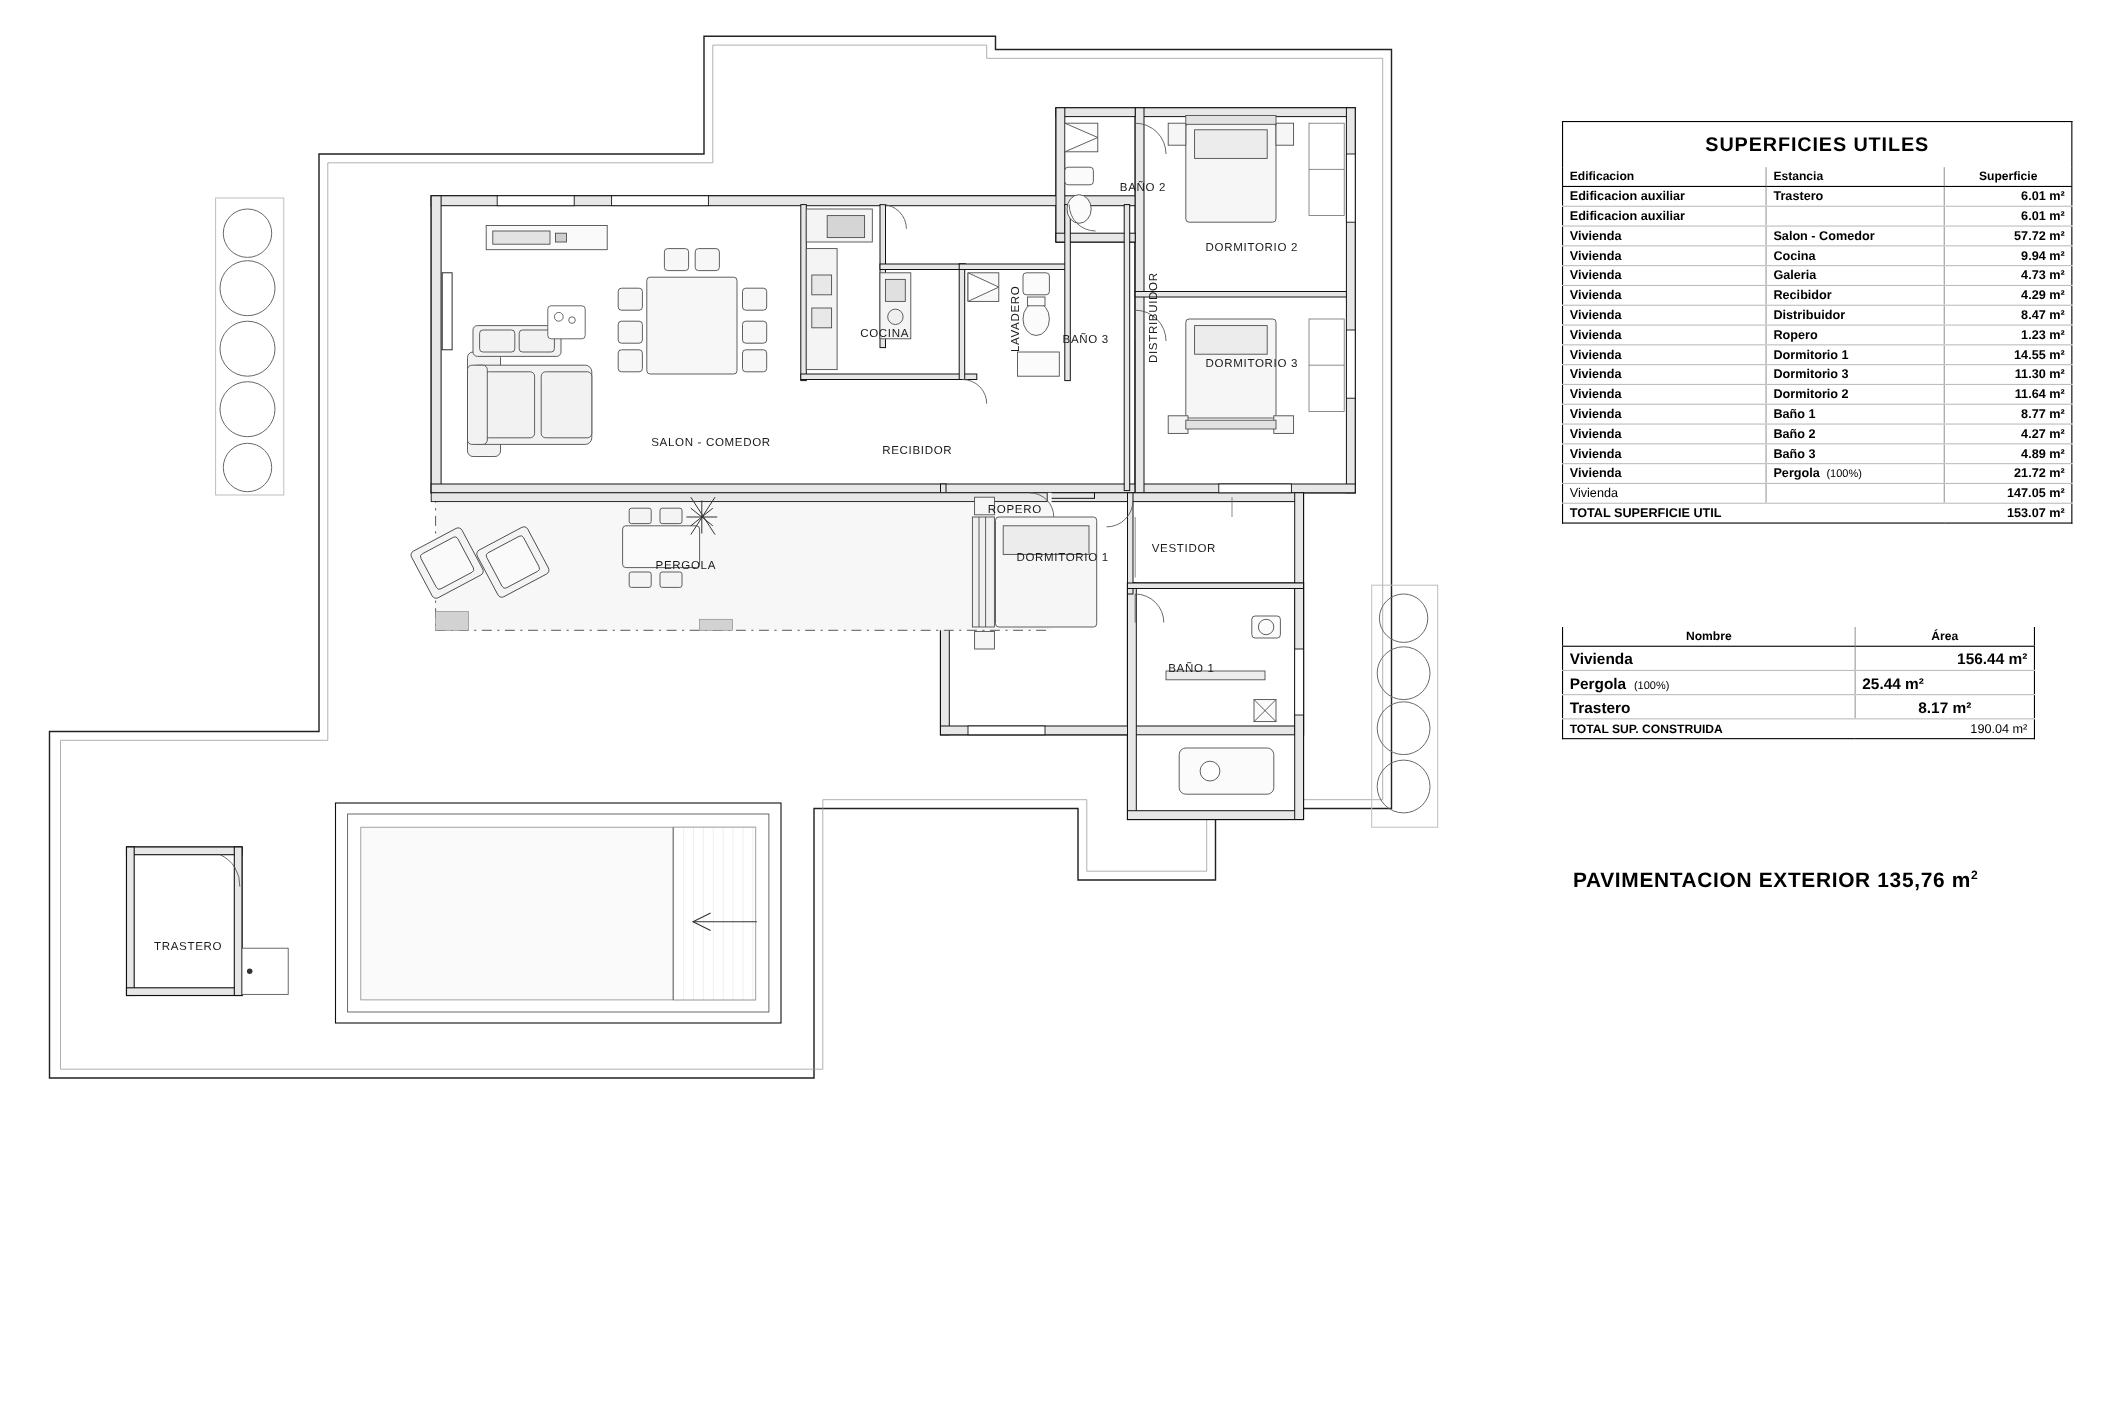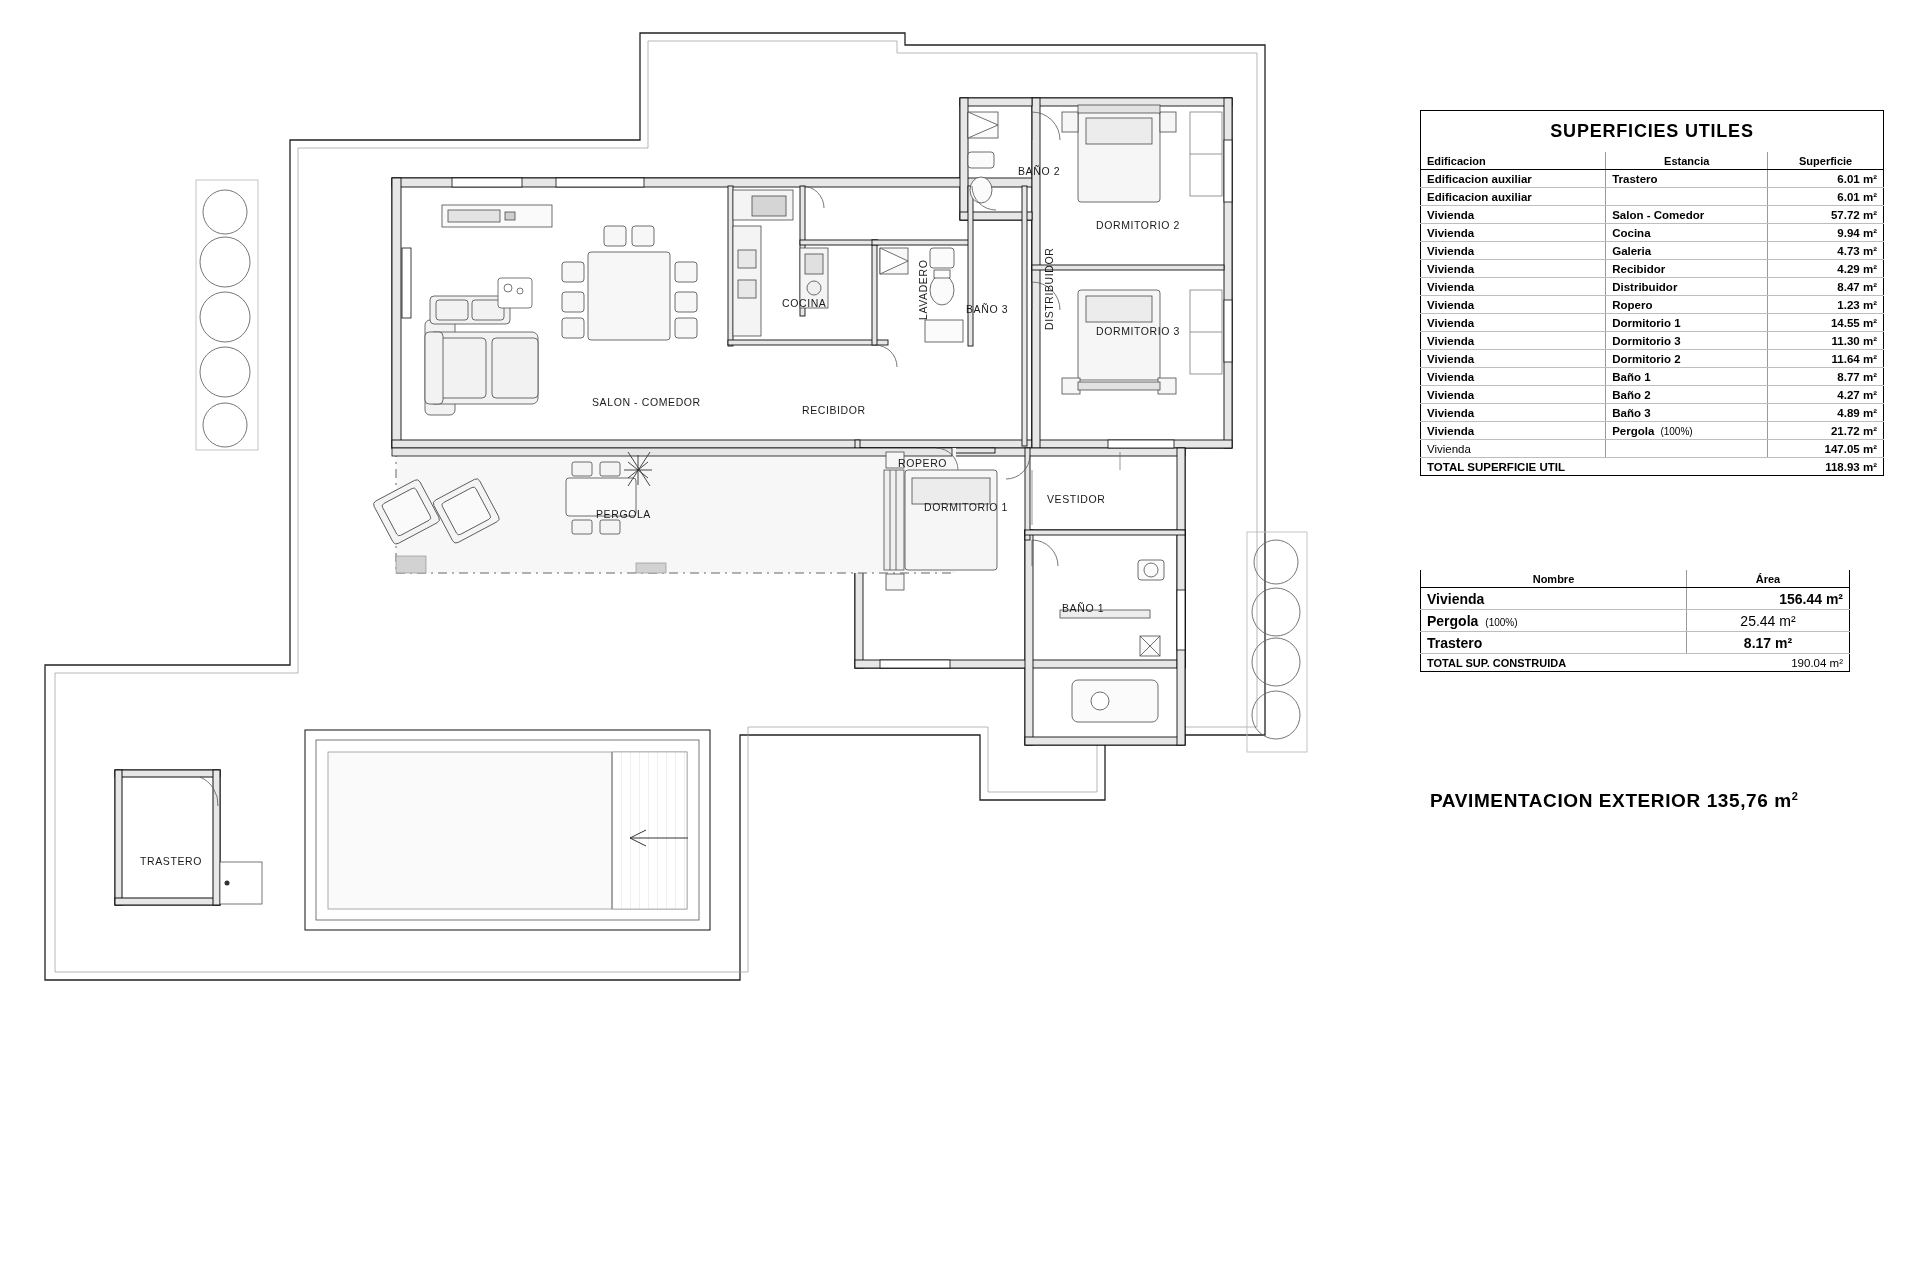--- a/index.html
+++ b/index.html
@@ -401,21 +401,21 @@
   <div id="panel">
 
     <div class="tbl" style="left:20px; top:110px; width:464px;">
       <div style="border:1.8px solid #000; border-bottom:none;">
         <div class="tbl-title">SUPERFICIES UTILES</div>
       </div>
       <table class="surface" style="border-left:1.8px solid #000; border-right:1.8px solid #000;">
         <thead>
           <tr class="hdr-row">
             <th style="width:40%; text-align:left;">Edificacion</th>
-            <th class="vline" style="width:35%; text-align:center;">Estancia</th>
+            <th class="vline" style="width:35%; text-align:left;">Estancia</th>
             <th class="vline" style="width:25%;">Superficie</th>
           </tr>
         </thead>
         <tbody id="utiles-body">
             <tr class="row-sep">
               <td class="bold" style="width: 40%;">Edificacion auxiliar</td>
               <td class="vline bold" style="width: 35%;"><span>Trastero</span></td>
               <td class="vline col-sup" style="width: 25%;">6.01 m²</td>
             </tr>
             <tr class="row-sep">
@@ -492,42 +492,42 @@
               <td style="width: 40%;">Vivienda</td>
               <td class="vline" style="width: 35%;"><span></span></td>
               <td class="vline col-sup" style="width: 25%; font-weight: bold;">147.05 m²</td>
             </tr>
           </tbody>
       </table>
       <table class="surface" style="border-left:1.8px solid #000; border-right:1.8px solid #000; border-bottom:1.8px solid #000;">
         <tbody>
             <tr>
           <td class="bold" colspan="2" style="padding-left:6px;">TOTAL SUPERFICIE UTIL</td>
-          <td class="col-sup" style="width:25%;">118.93 m²</td>
+          <td class="col-sup" style="width:25%;">153.07 m²</td>
         </tr>
       </tbody>
         </table>
     </div>
 
     <div class="tbl" style="left:20px; top:570px; width:430px;">
       <table class="surface" style="border-left:1.8px solid #000; border-right:1.8px solid #000;">
         <thead>
           <tr class="hdr-row">
             <th style="width:62%;">Nombre</th>
             <th class="vline" style="width:38%;">Área</th>
           </tr>
         </thead>
         <tbody id="construidas-body">
             <tr class="row-sep">
               <td style="width: 62%; font-weight: bold; font-size: 14px;"><span>Vivienda</span></td>
               <td class="vline" style="width: 38%; text-align: right; font-weight: bold; font-size: 14px;">156.44 m²</td>
             </tr>
             <tr class="row-sep">
               <td style="width: 62%; font-weight: bold; font-size: 14px;"><span>Pergola</span><span class="sub-pct" style="margin-left: 7px;">(100%)</span></td>
-              <td class="vline" style="width: 38%; text-align: center; font-weight: normal; font-size: 14px;">25.44 m²</td>
+              <td class="vline" style="width: 38%; text-align: left; font-weight: bold; font-size: 14px;">25.44 m²</td>
             </tr>
             <tr class="row-sep">
               <td style="width: 62%; font-weight: bold; font-size: 14px;"><span>Trastero</span></td>
               <td class="vline" style="width: 38%; text-align: center; font-weight: bold; font-size: 14px;">8.17 m²</td>
             </tr>
           </tbody>
       </table>
       <table class="surface" style="border-left:1.8px solid #000; border-right:1.8px solid #000; border-bottom:1.8px solid #000;">
         <tbody>
             <tr>

